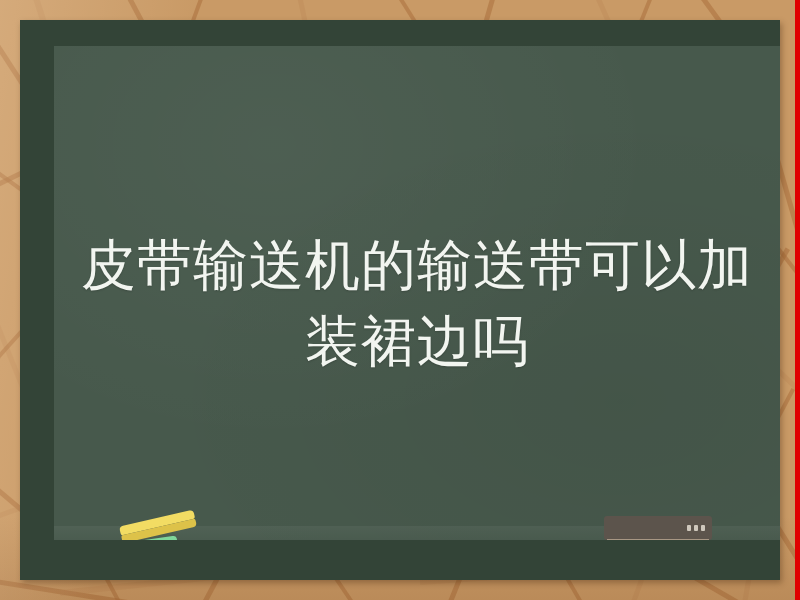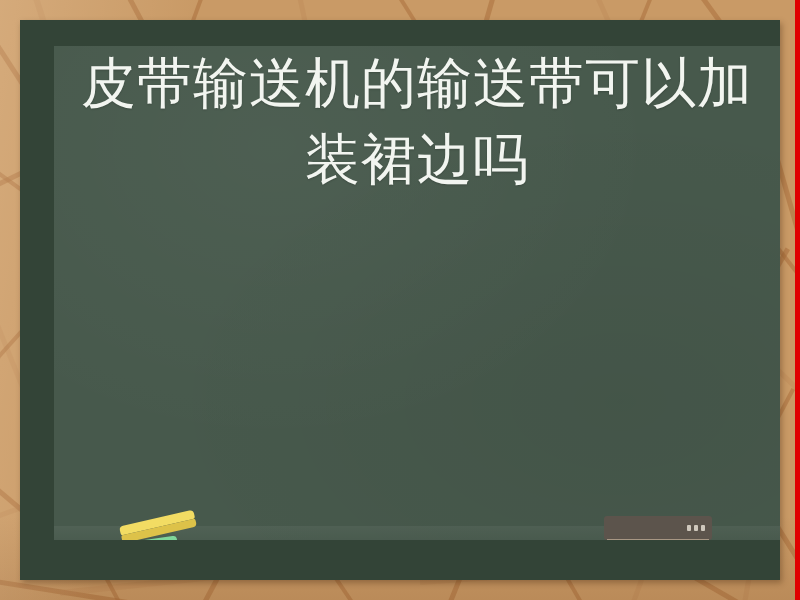--- a/index.html
+++ b/index.html
@@ -66,20 +66,21 @@
       radial-gradient(ellipse at 30% 20%, rgba(255,255,255,.035) 0%, rgba(255,255,255,0) 55%),
       radial-gradient(ellipse at 78% 72%, rgba(0,0,0,.05) 0%, rgba(0,0,0,0) 60%);
     overflow: hidden;
   }
 
   
   #board-text {
     position: absolute;
     left: 0; top: 0;
     width: 726px;
+    padding-top: 182px;
     box-sizing: border-box;
     text-align: center;
     color: #f2f5f0;
     font-size: 55px;
     line-height: 76px;
     letter-spacing: 1px;
     font-family: "Liberation Serif", "DejaVu Serif", serif;
     text-shadow: 0 1px 2px rgba(0,0,0,.18);
     white-space: pre-wrap;
   }

